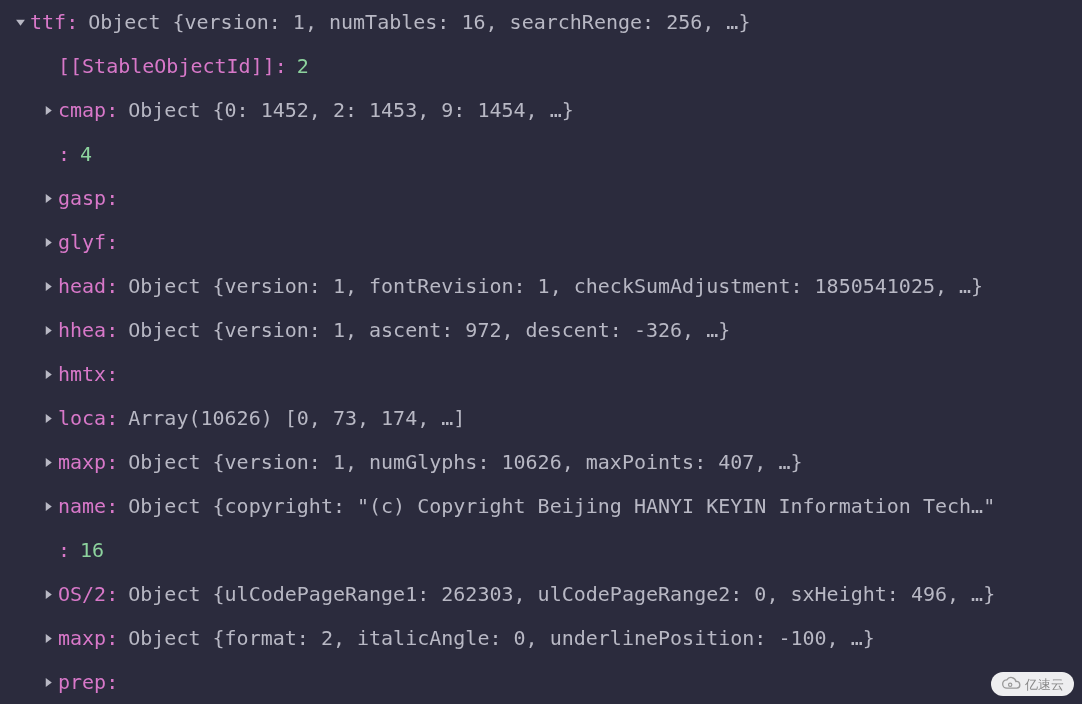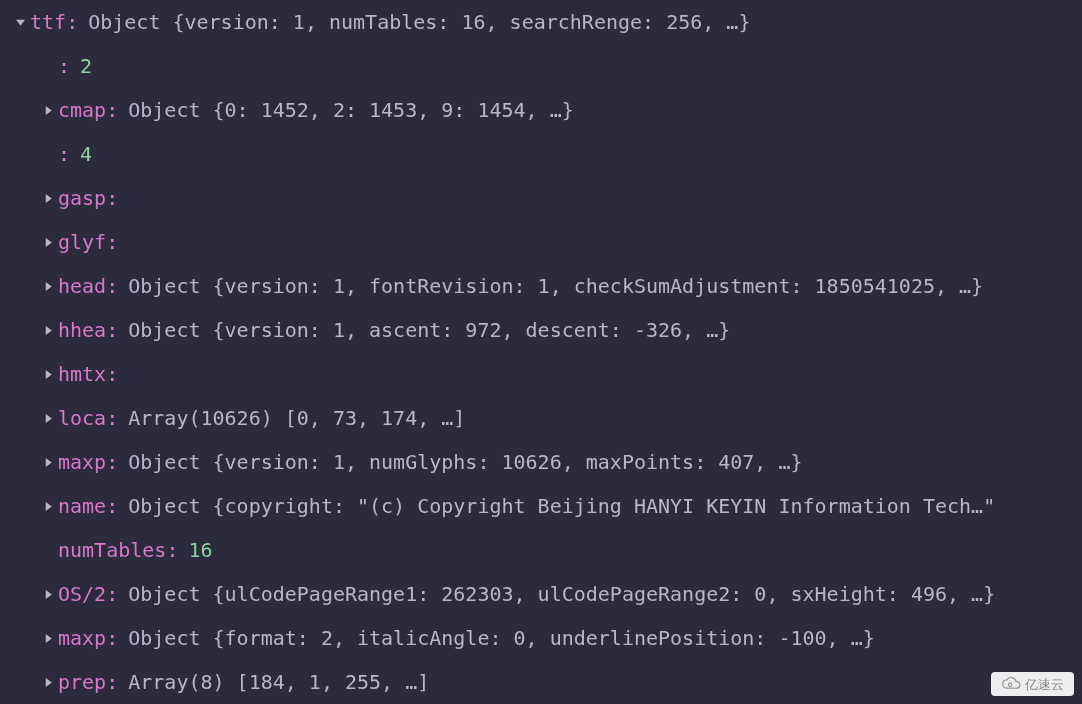--- a/index.html
+++ b/index.html
@@ -67,21 +67,21 @@
     }
     .sp {
       display: inline-block;
       width: 10px;
     }
     .watermark {
       position: absolute;
       right: 8px;
       bottom: 8px;
       background: rgba(255,255,255,0.92);
-      border-radius: 4px;
+      border-radius: 12px;
       padding: 4px 10px;
       display: flex;
       align-items: center;
       gap: 4px;
       font-size: 13px;
       font-family: sans-serif;
       color: #888;
       line-height: 1;
     }
     .watermark-icon {
@@ -102,20 +102,21 @@
     </span>
     <span class="key">ttf</span>
       <span class="colon">:</span>
       <span class="sp"></span>
       <span class="value">Object {version: 1, numTables: 16, searchRenge: 256, …}</span>
   </div>
   <div id="rows-container">
       <div class="row">
         <span class="indent"></span>
         <span class="arrow-spacer"></span>
+        <span class="key-bracket">[[StableObjectId]]</span>
         <span class="colon">:</span>
         <span class="sp"></span>
         <span class="number">2</span>
       </div>
       <div class="row">
         <span class="indent"></span>
         <span class="arrow">
           <svg width="11" height="11" viewBox="0 0 10 10">
             <path d="M2.5 1 L8 5 L2.5 9 Z"></path>
           </svg>
@@ -221,21 +222,20 @@
           </svg>
         </span>
         <span class="key">name</span>
         <span class="colon">:</span>
         <span class="sp"></span>
         <span class="value">Object {copyright: "(c) Copyright Beijing HANYI KEYIN Information Tech…"</span>
       </div>
       <div class="row">
         <span class="indent"></span>
         <span class="arrow-spacer"></span>
-        <span class="key">numTables</span>
         <span class="colon">:</span>
         <span class="sp"></span>
         <span class="number">16</span>
       </div>
       <div class="row">
         <span class="indent"></span>
         <span class="arrow">
           <svg width="11" height="11" viewBox="0 0 10 10">
             <path d="M2.5 1 L8 5 L2.5 9 Z"></path>
           </svg>
@@ -260,21 +260,20 @@
       <div class="row">
         <span class="indent"></span>
         <span class="arrow">
           <svg width="11" height="11" viewBox="0 0 10 10">
             <path d="M2.5 1 L8 5 L2.5 9 Z"></path>
           </svg>
         </span>
         <span class="key">prep</span>
         <span class="colon">:</span>
         <span class="sp"></span>
-        <span class="value">Array(8) [184, 1, 255, …]</span>
       </div>
     </div>
 </div>
 
 <div class="watermark">
   <span class="watermark-icon">
     <svg viewBox="0 0 24 18" width="20" height="16">
       <path d="M7 14 a5 5 0 0 1 0-10 a6 6 0 0 1 11 2 a4 4 0 0 1 1 8 H7 Z" fill="none" stroke="#999" stroke-width="1.6"></path>
       <circle cx="11" cy="10" r="2" fill="none" stroke="#999" stroke-width="1.4"></circle>
     </svg>

